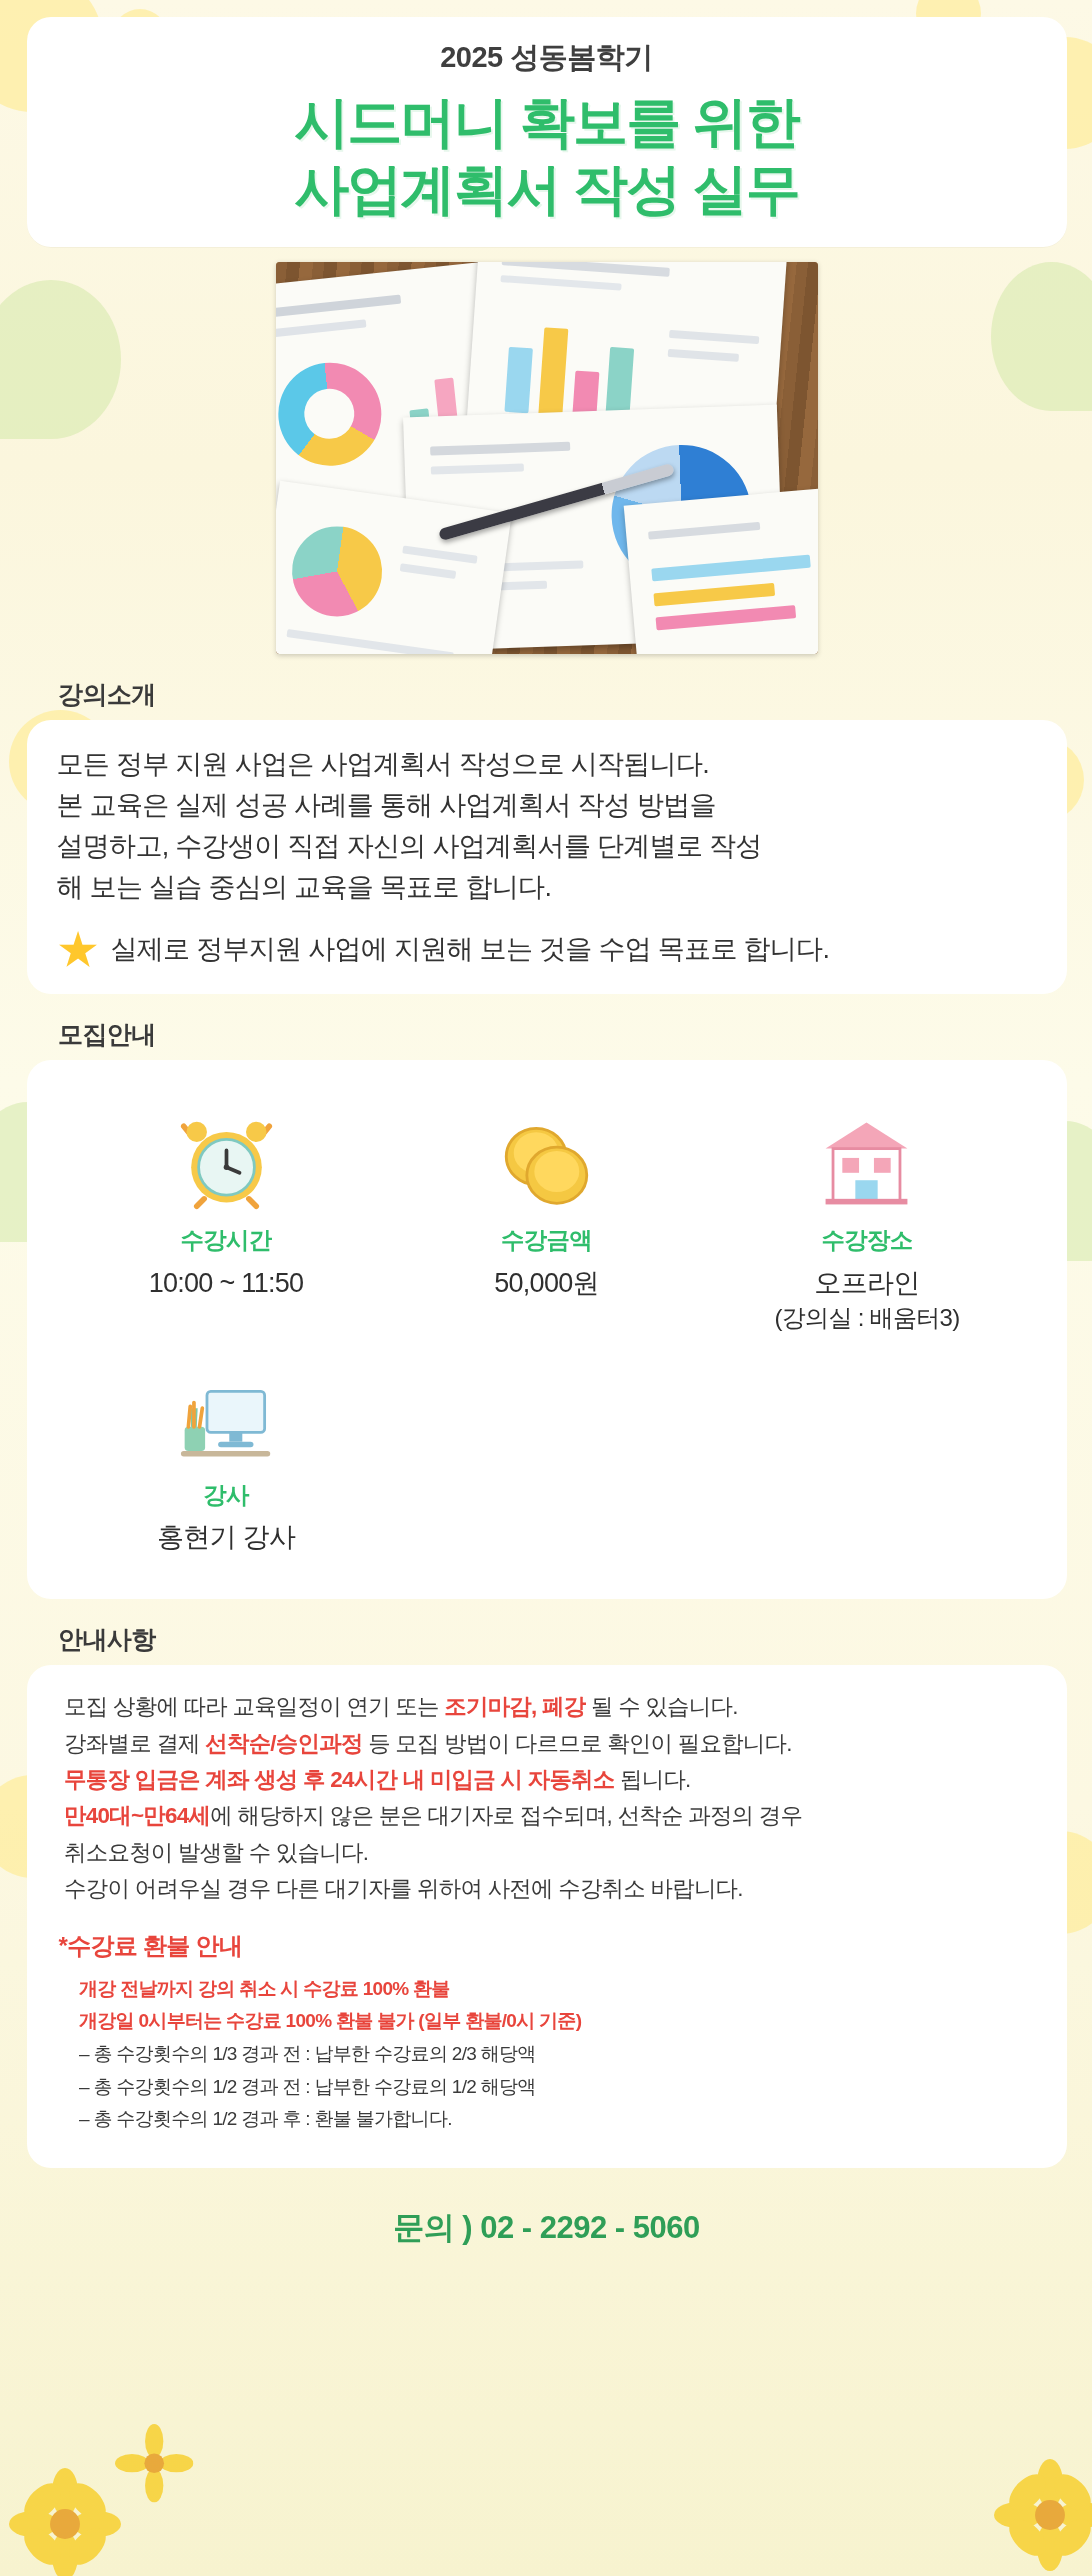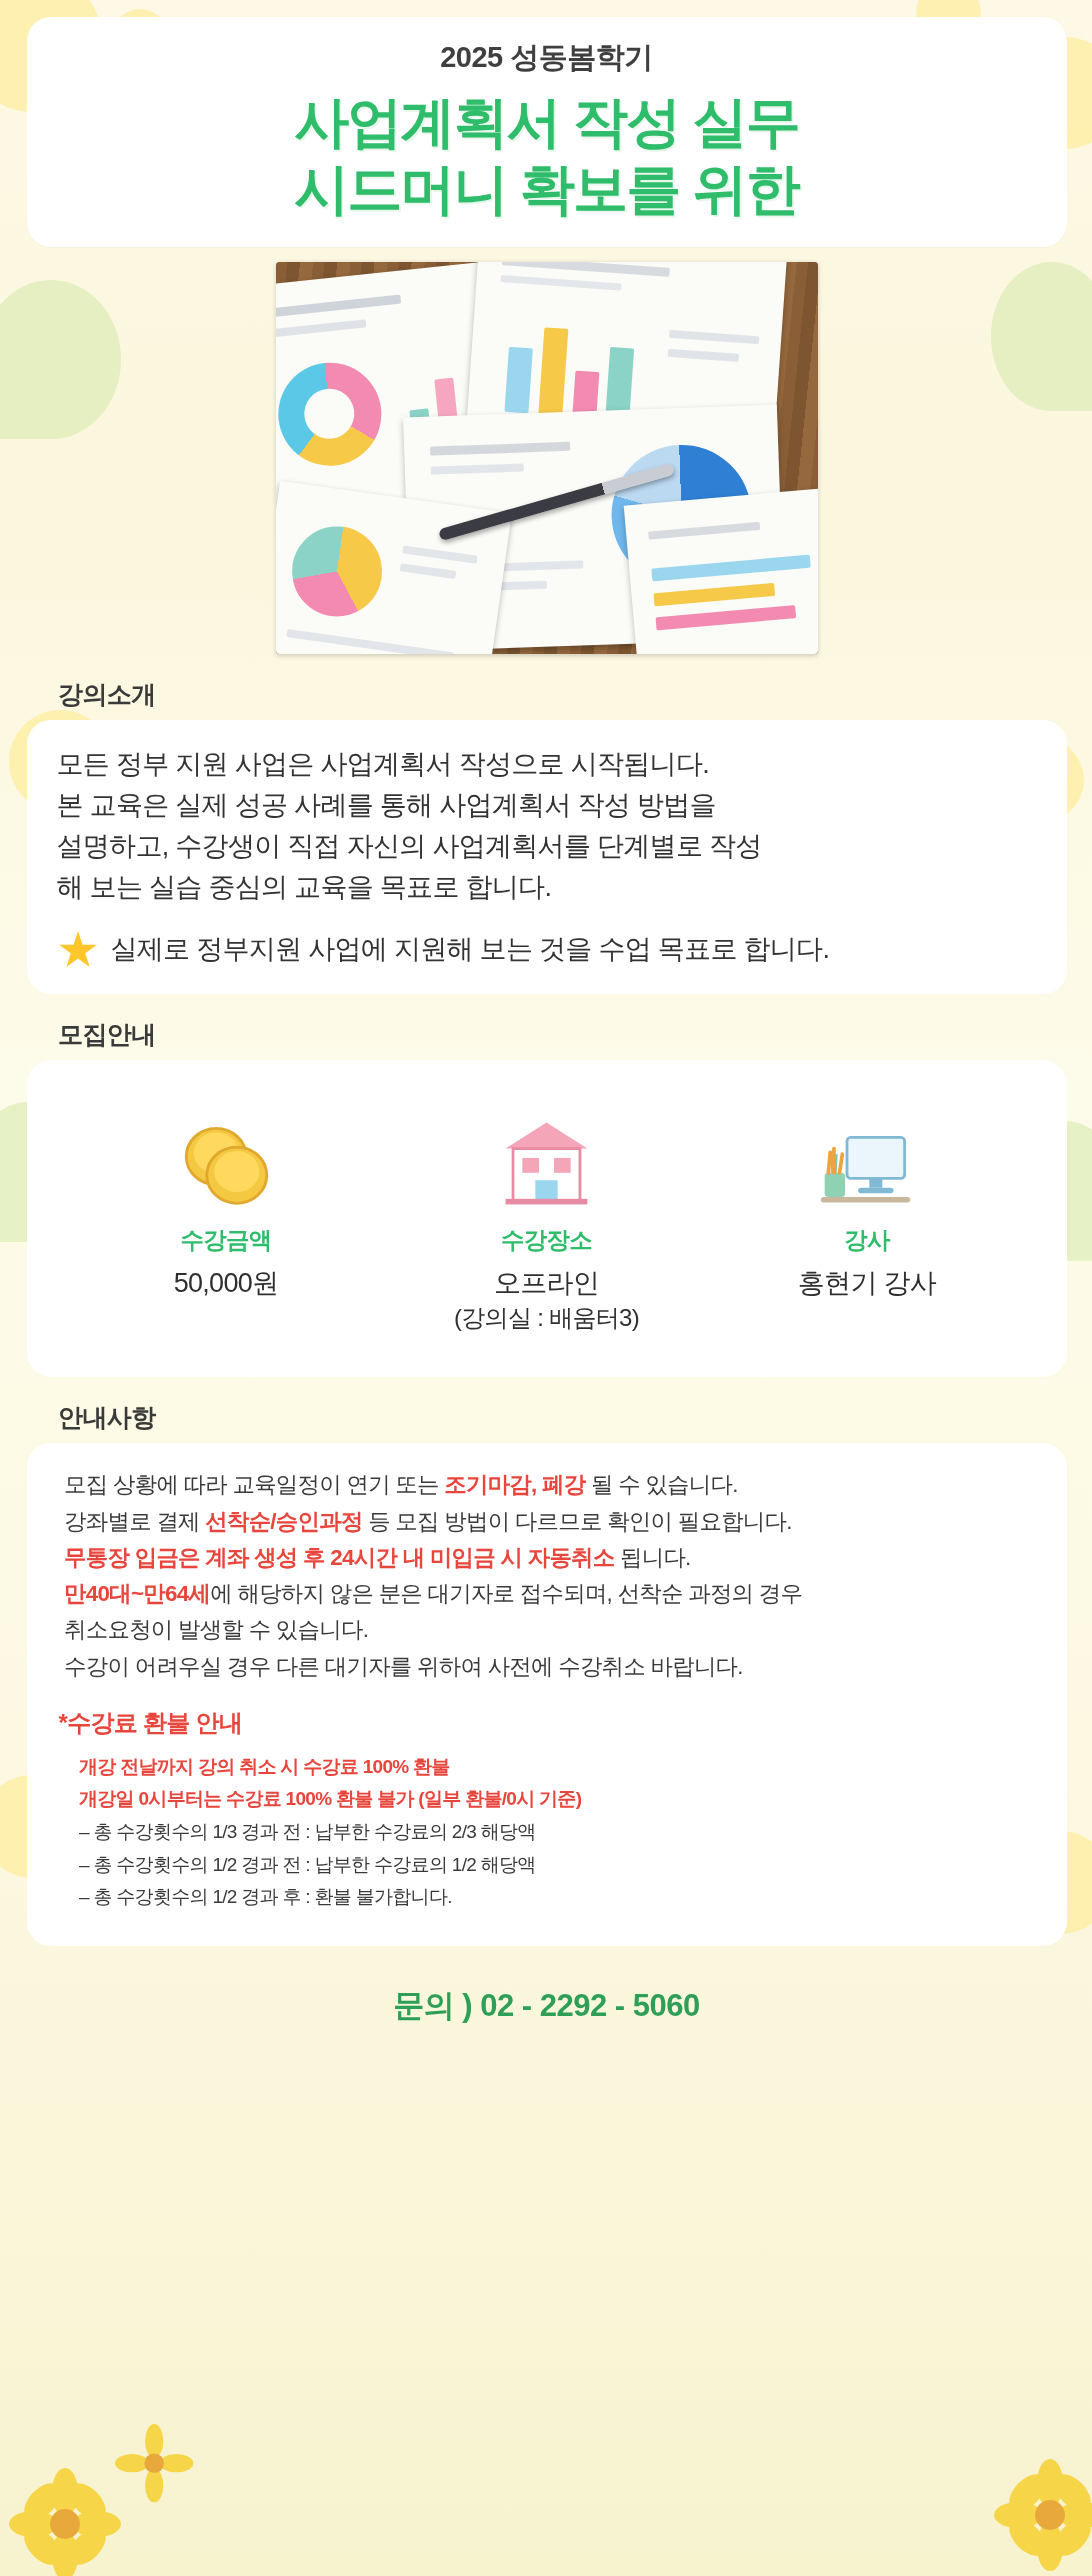--- a/index.html
+++ b/index.html
@@ -256,22 +256,22 @@
   <div class="leafblob" style="left:-28px;top:1102px;width:112px;height:140px;"></div>
   <div class="leafblob" style="right:-28px;top:1121px;width:112px;height:140px;transform:scaleX(-1);"></div>
   <div class="blob" style="left:-18.7px;top:1775px;width:103px;height:103px;"></div>
   <div class="blob" style="right:-18.7px;top:1831px;width:103px;height:103px;"></div>
 
   <div class="container">
 
     
     <div class="header-card">
       <div class="kicker">2025 성동봄학기</div>
+      <div class="title-line">시드머니 확보를 위한</div>
       <div class="title-line">사업계획서 작성 실무</div>
-      <div class="title-line">시드머니 확보를 위한</div>
     </div>
 
     
     <div class="photo-wrap">
       <div class="desk"></div>
 
       <div class="paper p1">
         <div class="bar" style="left:22.4px;top:24px;width:140px;height:9.3px;background:#cfd4da;"></div>
         <div class="bar" style="left:22.4px;top:45px;width:103px;height:7.5px;background:#dfe3e8;"></div>
         <div class="donut" style="left:28px;top:84px;width:103px;height:103px;background:conic-gradient(#f28ab2 0 35%, #f7c948 35% 62%, #5bc8e8 62% 100%);"></div>
@@ -330,20 +330,36 @@
       </div>
     </div>
 
     
     <div class="sec-label">모집안내</div>
     <div class="card">
       <div class="grid">
 
 
 
+        <div class="gcell">
+          <div class="gicon">
+            <svg width="101" height="93" viewBox="0 0 108 100">
+              <path d="M16 20 L8 10 M92 20 L100 10" stroke="#f0a33c" stroke-width="6" stroke-linecap="round"></path>
+              <circle cx="22" cy="16" r="11" fill="#f7c948"></circle>
+              <circle cx="86" cy="16" r="11" fill="#f7c948"></circle>
+              <circle cx="54" cy="54" r="38" fill="#f7c948"></circle>
+              <circle cx="54" cy="54" r="30" fill="#e8f6f3" stroke="#7fc9c0" stroke-width="3"></circle>
+              <path d="M54 54 L54 36 M54 54 L68 60" stroke="#3a3a3a" stroke-width="4" stroke-linecap="round"></path>
+              <circle cx="54" cy="54" r="3" fill="#3a3a3a"></circle>
+              <path d="M30 88 L22 96 M78 88 L86 96" stroke="#f0a33c" stroke-width="6" stroke-linecap="round"></path>
+            </svg>
+          </div>
+          <div class="glabel">수강시간</div>
+          <div class="gvalue">10:00 ~ 11:50</div>
+        </div>
 
         <div class="gcell">
           <div class="gicon">
             <svg width="103" height="90" viewBox="0 0 110 96">
               <ellipse cx="44" cy="40" rx="32" ry="30" fill="#f5c842" stroke="#e0a82e" stroke-width="3"></ellipse>
               <ellipse cx="44" cy="36" rx="24" ry="22" fill="#ffd85e"></ellipse>
               <ellipse cx="66" cy="60" rx="32" ry="30" fill="#f5c842" stroke="#e0a82e" stroke-width="3"></ellipse>
               <ellipse cx="66" cy="56" rx="24" ry="22" fill="#ffd85e"></ellipse>
             </svg>
           </div>

